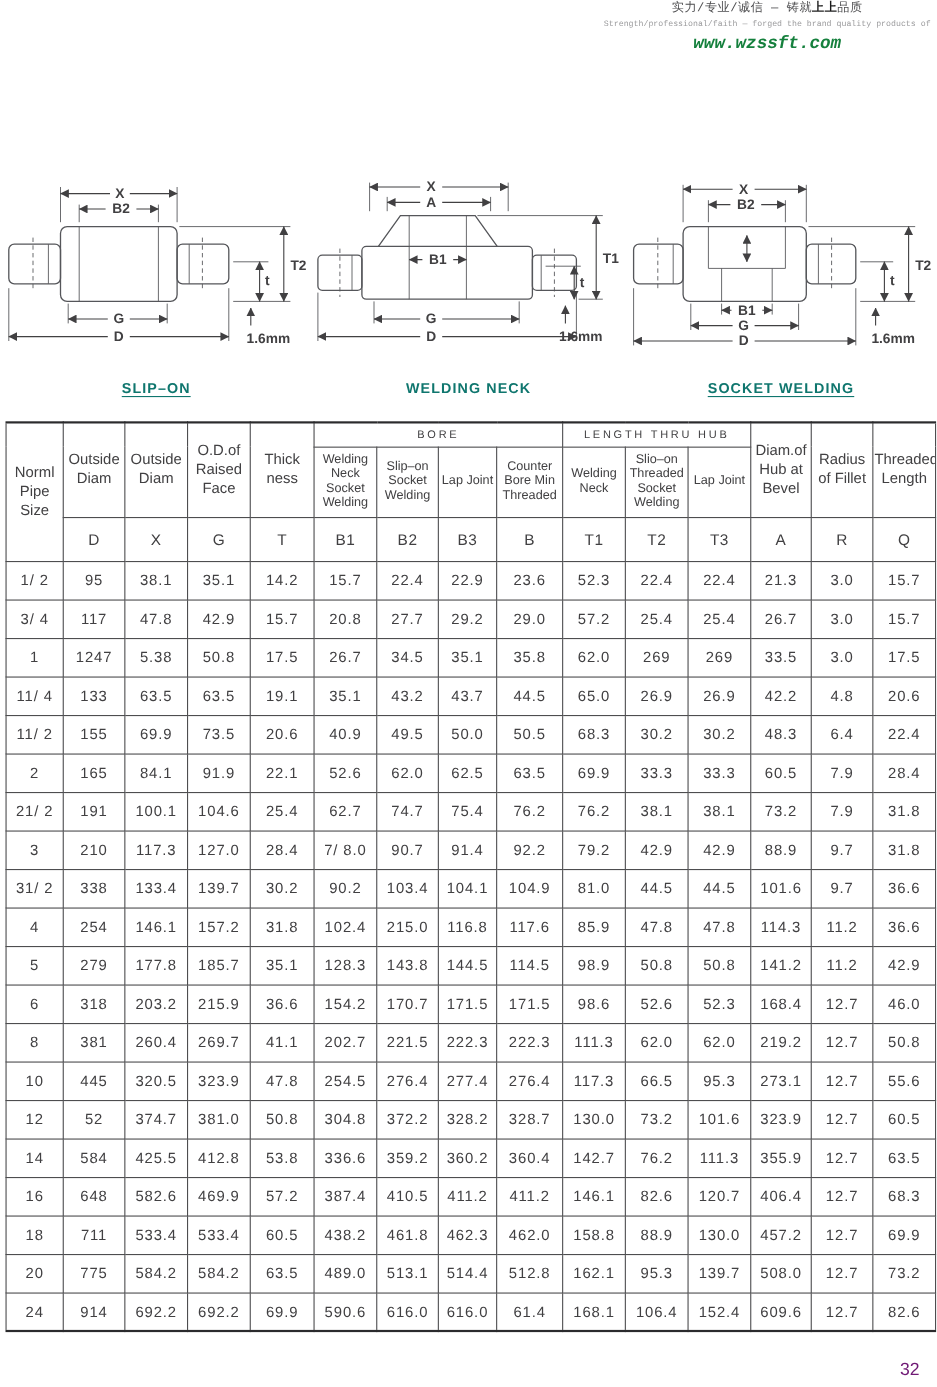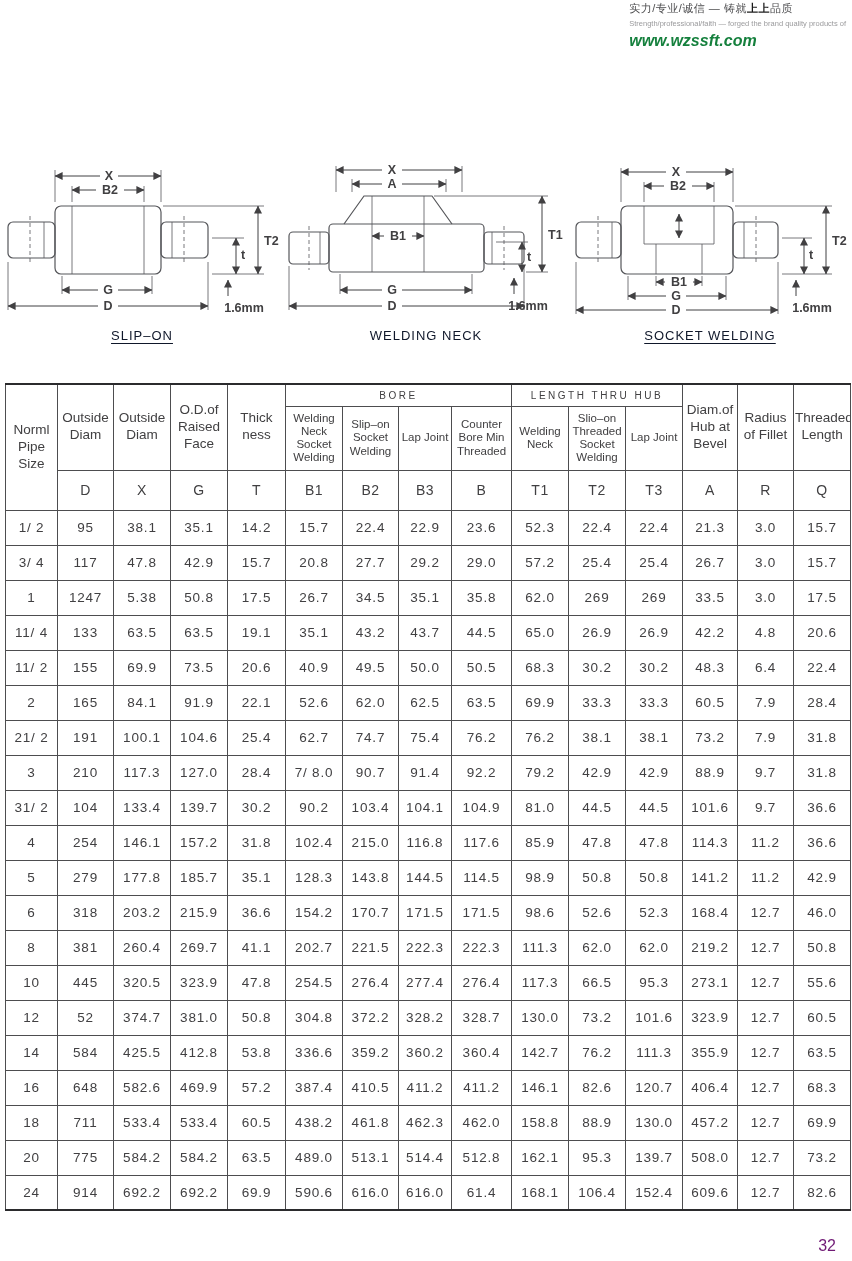--- a/index.html
+++ b/index.html
@@ -1,32 +1,32 @@
 <!DOCTYPE html>
 <html><head>
 <meta charset="utf-8">
 <style>
   html,body { margin:0; padding:0; background:#ffffff; }
   body { width:852px; height:1261px; font-family:"Liberation Sans", sans-serif; color:#414042; }
   .page { position:relative; width:852px; height:1261px; background:#fff; overflow:hidden; }
 
   
-  .brand { position:absolute; top:2px; right:6px; text-align:left; line-height:1.2; }
+  .brand { position:absolute; top:2px; right:6px; text-align:center; line-height:1.2;font-family:Liberation Mono, monospace; }
   .brand .cn { font-size:11px; color:#4d4d4f; letter-spacing:0.5px; }
   .brand .cn b { color:#1a1a1a; }
   .brand .en { font-size:7.5px; color:#9b9b9d; margin-top:4px; }
   .brand .site { font-size:16px; color:#15803d; font-style:italic; font-weight:bold; margin-top:3px; }
 
   
   .title { position:absolute; top:34px; left:7px; font-size:30px; color:#3d3d3f; letter-spacing:0.5px; white-space:nowrap; }
 
   
   .diagrams { position:absolute; top:162px; left:0; width:852px; display:flex; }
   .diagram { position:relative; width:284px; text-align:center; }
-  .caption { font-size:13px; font-weight:normal; letter-spacing:1px; color:#0f172a; margin-top:2px; }
+  .caption { font-size:13px; font-weight:bold; letter-spacing:1px; color:#0f766e; margin-top:18px; }
   .caption.u { text-decoration:underline; text-underline-offset:3px; }
   svg .shape { stroke:#55565a; stroke-width:1.2; fill:none; }
   svg .thin  { stroke:#55565a; stroke-width:0.8; fill:none; }
   svg .dim   { stroke:#414042; stroke-width:1; fill:none; }
   svg .dash  { stroke:#55565a; stroke-width:0.8; fill:none; stroke-dasharray:4 3; }
   svg text { font-family:"Liberation Sans",sans-serif; font-size:12.5px; font-weight:bold; fill:#414042; }
 
   
   table.spec { position:absolute; top:383px; left:5px; width:845px; border-collapse:collapse; table-layout:fixed;
                border-top:2px solid #2b2b2d; border-bottom:2px solid #2b2b2d; }
@@ -430,21 +430,21 @@
           <td>92.2</td>
           <td>79.2</td>
           <td>42.9</td>
           <td>42.9</td>
           <td>88.9</td>
           <td>9.7</td>
           <td>31.8</td>
         </tr>
         <tr>
           <td>31/ 2</td>
-          <td>104</td>
+          <td>338</td>
           <td>133.4</td>
           <td>139.7</td>
           <td>30.2</td>
           <td>90.2</td>
           <td>103.4</td>
           <td>104.1</td>
           <td>104.9</td>
           <td>81.0</td>
           <td>44.5</td>
           <td>44.5</td>

